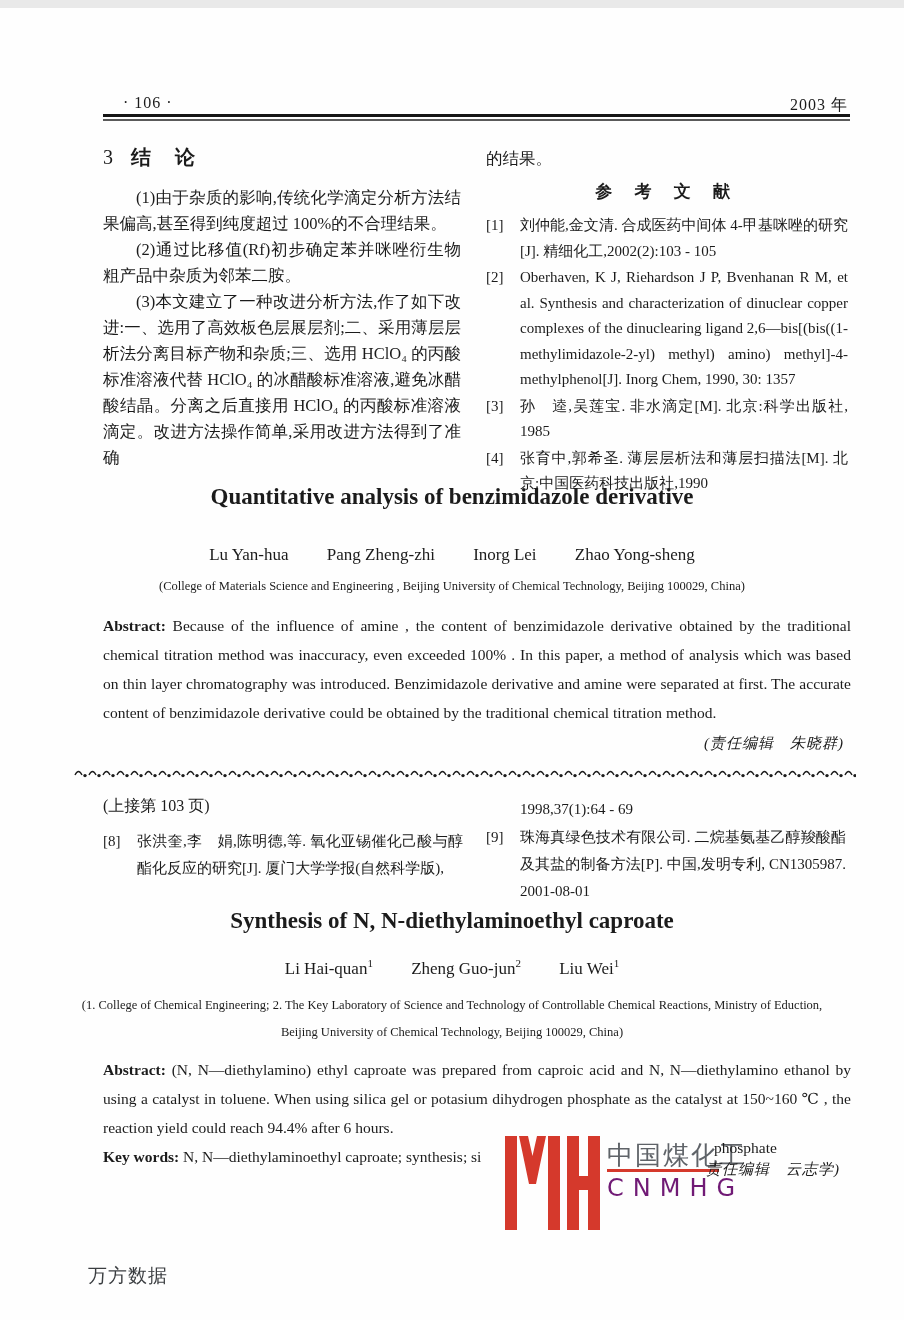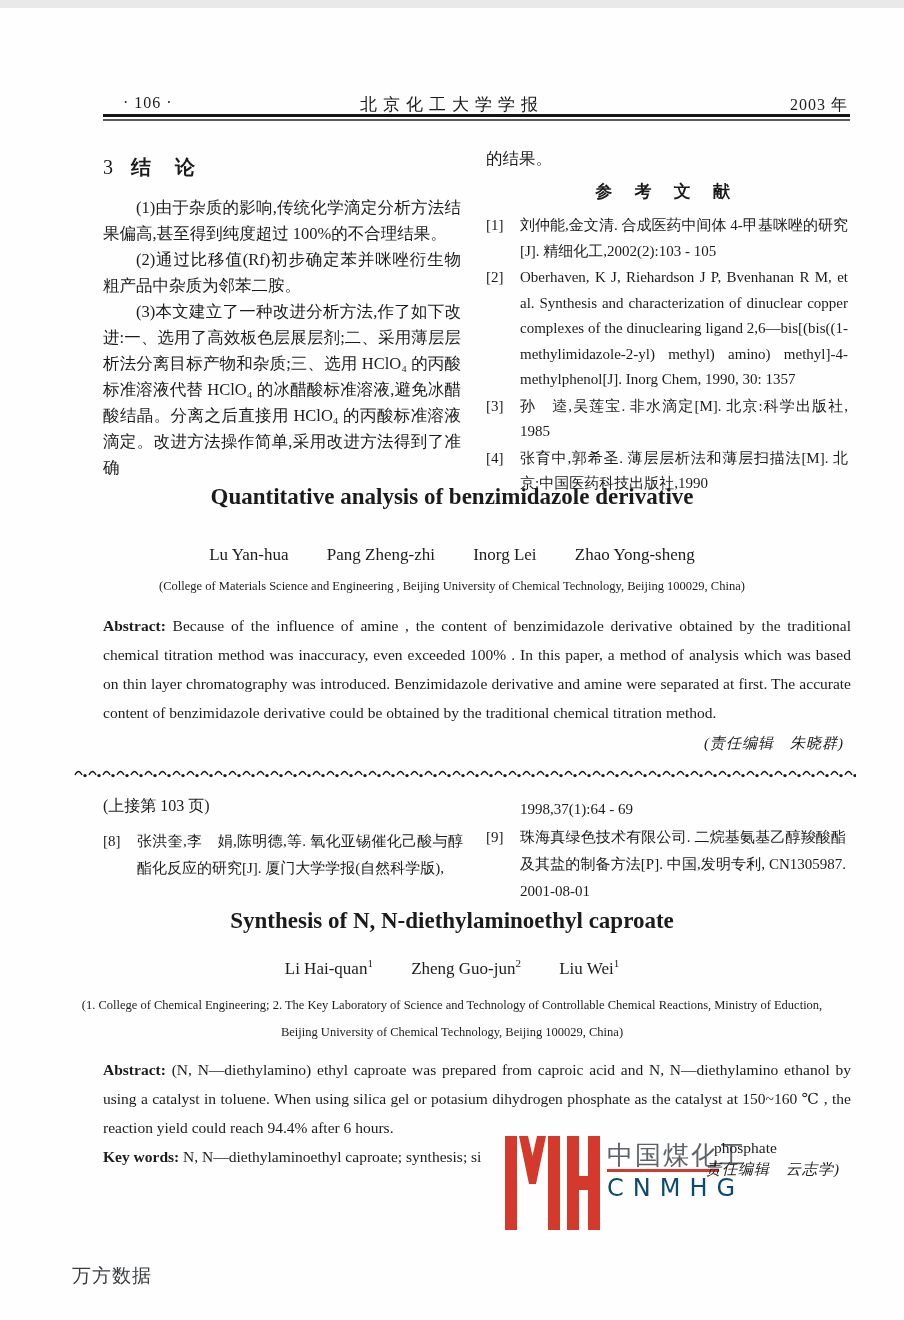--- a/index.html
+++ b/index.html
@@ -11,21 +11,21 @@
   }
   .abs { position:absolute; }
 
   
   .hdr { font-size:16px; letter-spacing:1px; }
   .hdr-center { left:0; right:0; top:85px; text-align:center; font-size:17px; letter-spacing:6px; }
   .rule-top { left:103px; right:54px; top:106px; height:3px; background:#151515; }
   .rule-bot { left:103px; right:54px; top:111px; height:1.5px; background:#5a5a5a; }
 
   
-  .col-left  { left:103px; top:146px; width:358px; }
+  .col-left  { left:103px; top:136px; width:358px; }
   .col-right { left:486px; top:138px; width:362px; }
   .sec-head { font-size:20px; font-weight:bold; letter-spacing:2px; margin-bottom:14px; }
   .sec-head .num { margin-right:16px; font-weight:normal; }
   .cn-par { font-size:16.5px; line-height:26px; text-align:justify; text-indent:2em; }
   .ref-head { font-size:17px; font-weight:bold; text-align:center; letter-spacing:9px; margin:8px 0 10px 0; }
   .ref-item { display:flex; font-size:15px; line-height:25.5px; margin-bottom:1px; }
   .ref-item .lbl { flex:0 0 34px; }
   .ref-item .txt { flex:1; text-align:justify; }
 
   
@@ -41,31 +41,30 @@
 
   
   .cont-note { font-size:16px;text-align:right; }
   .cont-col { width:360px; }
   .cont-col .ref-item { font-size:15px; line-height:27px; }
   .jline { font-size:15px; line-height:27px; margin-bottom:1px; }
 
   
   .wm-cn { font-size:26px; color:#5f6368; letter-spacing:2px; font-family:"DejaVu Sans","Liberation Sans",sans-serif; }
   .wm-line { height:3px; background:#d5392c; }
-  .wm-en { font-size:24px; color:#0c4a6e; letter-spacing:9px; font-family:"DejaVu Sans","Liberation Sans",sans-serif;text-align:right; }
+  .wm-en { font-size:24px; color:#701a75; letter-spacing:9px; font-family:"DejaVu Sans","Liberation Sans",sans-serif;text-align:right; }
   .wm-frag { font-size:15.5px; }
   .footer-brand { font-size:19px; color:#3a3d40; letter-spacing:1px; font-family:"DejaVu Sans","Liberation Sans",sans-serif; }
 </style>
 </head>
 <body>
 
 <div class="page">
 
   <div class="abs hdr" style="left:123px; top:86px;">· 106 ·</div>
-  <div class="abs hdr-center">北京化工大学学报</div>
   <div class="abs hdr" style="left:790px; top:87px;">2003 年</div>
   <div class="abs rule-top"></div>
   <div class="abs rule-bot"></div>
 
   <div class="abs col-left">
     <div class="sec-head">
       <span class="num">3</span><span>结　论</span>
     </div>
     <p class="cn-par">(1)由于杂质的影响,传统化学滴定分析方法结果偏高,甚至得到纯度超过 100%的不合理结果。</p>
     <p class="cn-par">(2)通过比移值(Rf)初步确定苯并咪唑衍生物粗产品中杂质为邻苯二胺。</p>
@@ -157,15 +156,15 @@
       <rect x="83" y="0" width="12" height="94"></rect>
       <rect x="62" y="40" width="33" height="14"></rect>
     </g>
   </svg>
   <div class="abs wm-cn" style="left:607px; top:1130px;">中国煤化工</div>
   <div class="abs wm-line" style="left:607px; top:1161px; width:112px;"></div>
   <div class="abs wm-en" style="left:607px; top:1166px;">CNMHG</div>
   <div class="abs wm-frag" style="left:714px; top:1131px;">phosphate</div>
   <div class="abs editor" style="left:706px; top:1152px;">责任编辑　云志学)</div>
 
-  <div class="abs footer-brand" style="left:72px; top:1255px;">万方数据</div>
+  <div class="abs footer-brand" style="left:88px; top:1255px;">万方数据</div>
 
 </div>
 
 </body></html>

